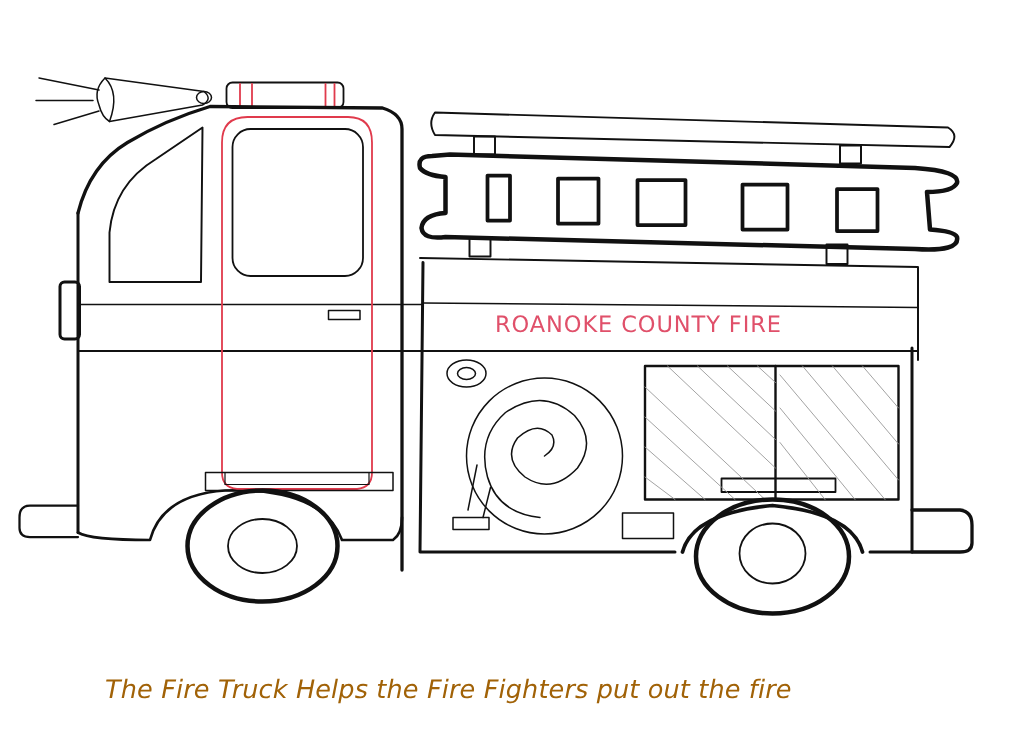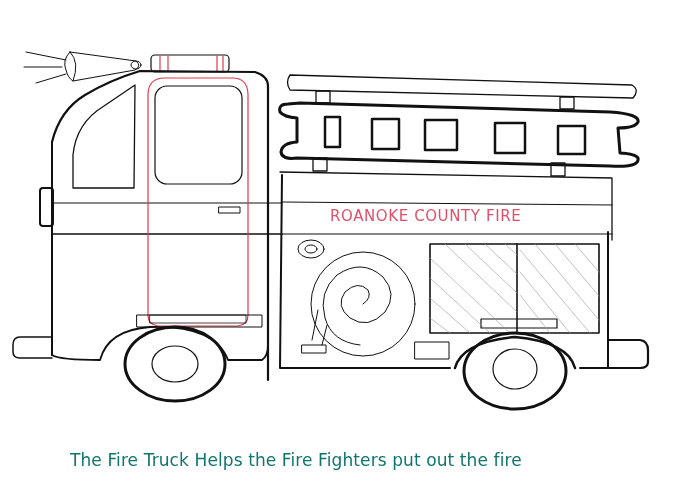--- a/index.html
+++ b/index.html
@@ -1,21 +1,21 @@
 <!DOCTYPE html>
 <html><head>
   <meta charset="utf-8">
   <style>
     html, body { margin: 0; padding: 0; background: #ffffff; }
     body { width: 673px; height: 495px; position: relative; overflow: hidden; }
     #art { position: absolute; left: 0; top: 0; width: 673px; height: 440px; }
     .caption {
       position: absolute; left: 70px; top: 450px; width: 560px;
-      font-family: "DejaVu Sans", sans-serif; font-size: 17px; color: #0f766e;
-      letter-spacing: 0.1px; white-space: nowrap;
+      font-family: "DejaVu Sans", sans-serif; font-size: 17px; color: #a16207;
+      letter-spacing: 0.1px; white-space: nowrap; font-style: italic;
     }
     .dept-label {
       font-family: "DejaVu Sans", sans-serif; font-size: 15px; fill: #e0506a;
       letter-spacing: 0.6px;
     }
   </style>
 </head>
 <body>
 
 <svg id="art" viewBox="0 0 673 440" xmlns="http://www.w3.org/2000/svg">

